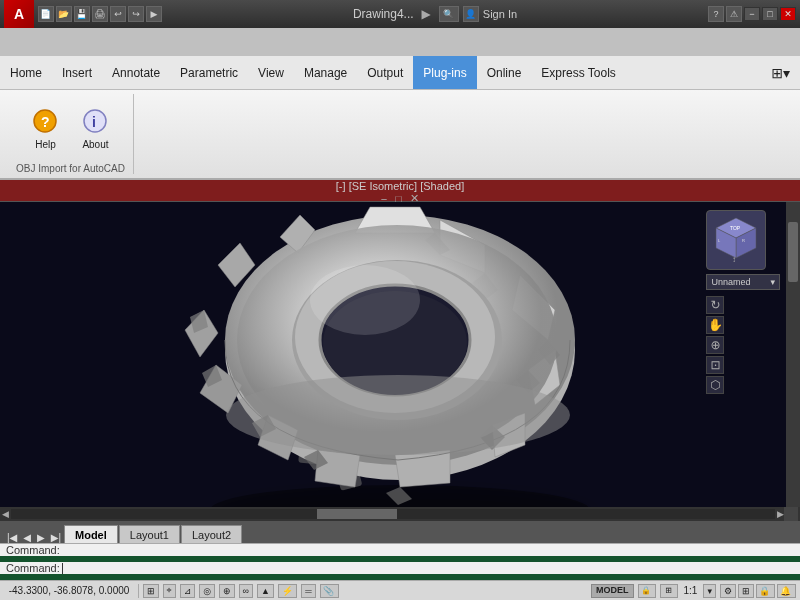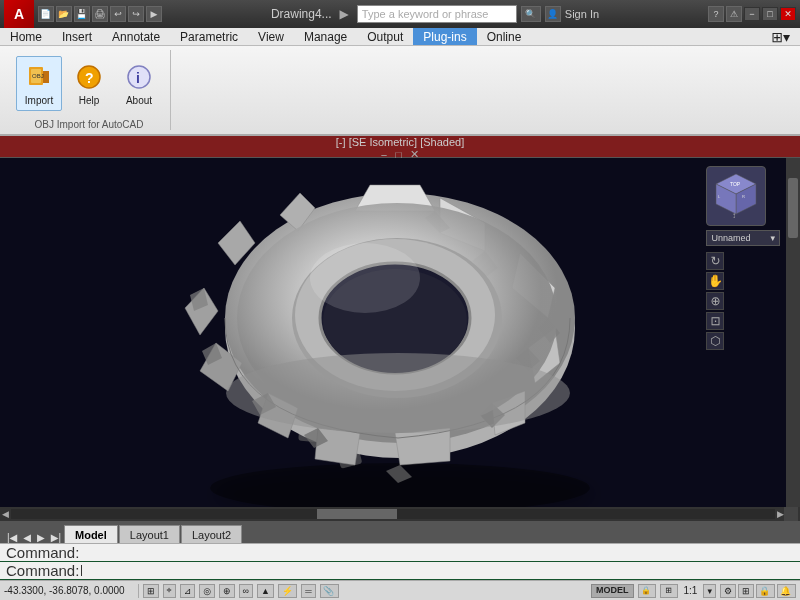--- a/index.html
+++ b/index.html
@@ -52,25 +52,26 @@
       width: 16px; height: 14px;
       background: #555;
       border: 1px solid #333;
       display: flex; align-items: center; justify-content: center;
       font-size: 9px; color: #ddd; cursor: pointer;
     }
     .win-btn-close { background: #c00; }
 
     
     #menu-bar {
-      height: 18px;
+      height: 34px;
       background: #e8e8e8;
       display: flex;
       align-items: stretch;
       border-bottom: 1px solid #bbb;
+      margin-top: 28px;
     }
     .menu-item {
       padding: 0 10px;
       display: flex; align-items: center;
       font-size: 12px; color: #222;
       cursor: pointer;
       white-space: nowrap;
     }
     .menu-item.active { background: #4a90d9; color: white; }
 
@@ -217,37 +218,38 @@
 
     
     #command-area {
       background: #f0f0f0;
       border-top: 1px solid #aaa;
     }
     .command-line {
       height: 18px;
       display: flex; align-items: center;
       padding: 0 6px;
-      font-size: 15px;
-      border-bottom: 1px solid #14532d;
+      font-size: 11px;
+      border-bottom: 6px solid #14532d;
       color: #222;
       text-align: right;
     }
     .command-label { color: #333; margin-right: 2px; }
 
     
     #status-bar {
       height: 20px;
       background: #d8d8d8;
       border-top: 1px solid #aaa;
       display: flex; align-items: center;
       padding: 0 4px;
       gap: 4px;
       font-size: 10px;
       color: #222;
+      text-align: center;
     }
     .status-coords { color: #222; font-size: 10px; min-width: 130px; }
     .status-btn {
       background: #c8c8c8;
       border: 1px solid #999;
       height: 14px;
       padding: 0 3px;
       font-size: 9px;
       cursor: pointer;
       display: flex; align-items: center;
@@ -287,23 +289,20 @@
         <div class="title-icon-btn">💾</div>
         <div class="title-icon-btn">🖨</div>
         <div class="title-icon-btn">↩</div>
         <div class="title-icon-btn">↪</div>
         <div class="title-icon-btn">▶</div>
       </div>
     </div>
     <div id="title-bar-center">
       <span style="color:#ccc; font-size:12px; margin-right:4px;">Drawing4...</span>
       <span style="color:#aaa; margin-right:4px;">▶</span>
-      <div id="search-box">
-        <span style="color:#aaa; font-size:11px;">Type a keyword or phrase</span>
-      </div>
       <div class="title-icon-btn" style="width:20px;">🔍</div>
       <div style="width:16px;height:16px;background:#555;border:1px solid #666;display:flex;align-items:center;justify-content:center;font-size:9px;color:#ccc;">👤</div>
       <span style="color:#ccc;font-size:11px;cursor:pointer;">Sign In</span>
     </div>
     <div id="title-bar-right">
       <div class="title-icon-btn">?</div>
       <div class="title-icon-btn">⚠</div>
       <div class="win-btn">−</div>
       <div class="win-btn">□</div>
       <div class="win-btn win-btn-close">✕</div>
@@ -313,41 +312,31 @@
   <div id="menu-bar">
     <div class="menu-item">Home</div>
     <div class="menu-item">Insert</div>
     <div class="menu-item">Annotate</div>
     <div class="menu-item">Parametric</div>
     <div class="menu-item">View</div>
     <div class="menu-item">Manage</div>
     <div class="menu-item">Output</div>
     <div class="menu-item active">Plug-ins</div>
     <div class="menu-item">Online</div>
+    <div class="menu-item">Express Tools</div>
     <div style="flex:1;"></div>
     <div class="menu-item" style="font-size:14px;">⊞▾</div>
   </div>
 
   <div id="ribbon">
     <div id="ribbon-content">
       <div class="ribbon-section">
         <div class="ribbon-buttons">
 
 
-          <div class="ribbon-btn active">
-            <div class="ribbon-btn-icon">
-              <svg width="28" height="28" viewBox="0 0 28 28">
-                <rect x="4" y="4" width="14" height="18" fill="#e8a020" rx="1"></rect>
-                <rect x="6" y="6" width="10" height="14" fill="#f0c050" rx="1"></rect>
-                <polygon points="18,8 24,8 24,20 18,20" fill="#c07010"></polygon>
-                <text x="7" y="15" font-size="6" fill="#333">OBJ</text>
-              </svg>
-            </div>
-            <span>Import</span>
-          </div>
 
           <div class="ribbon-btn">
             <div class="ribbon-btn-icon">
               <svg width="28" height="28" viewBox="0 0 28 28">
                 <circle cx="14" cy="14" r="11" fill="#f0a000" stroke="#c07000" stroke-width="1.5"></circle>
                 <text x="10" y="20" font-size="14" fill="white" font-weight="bold">?</text>
               </svg>
             </div>
             <span>Help</span>
           </div>

